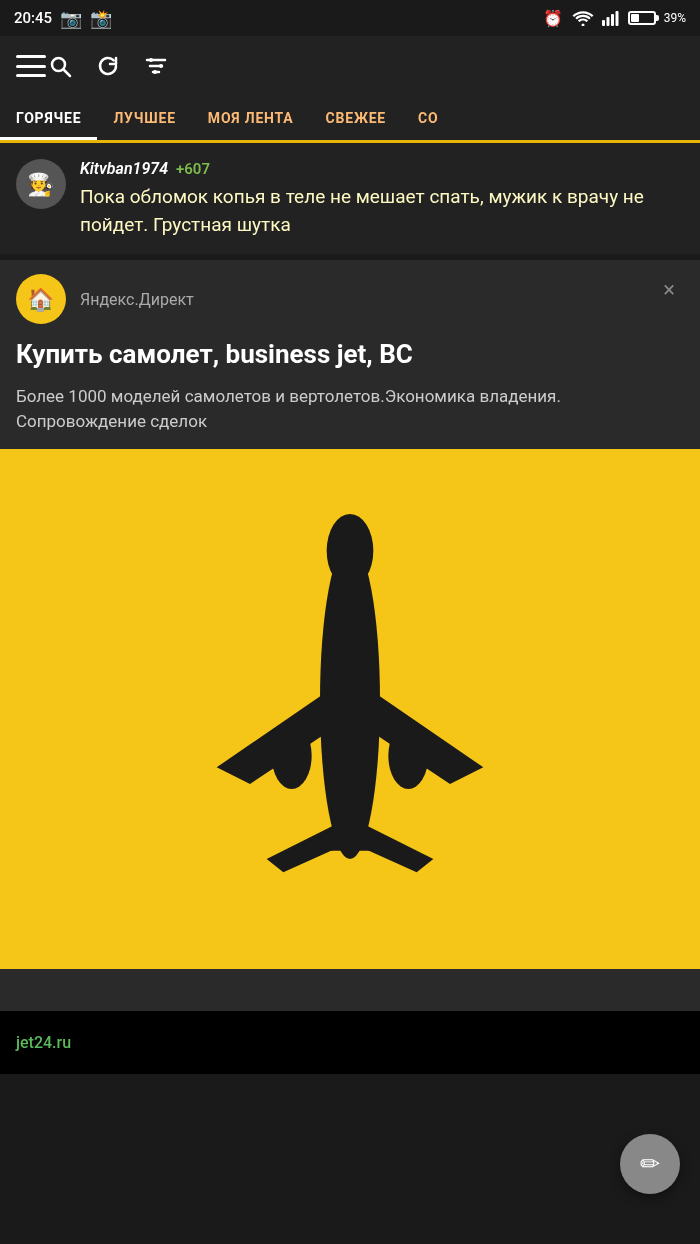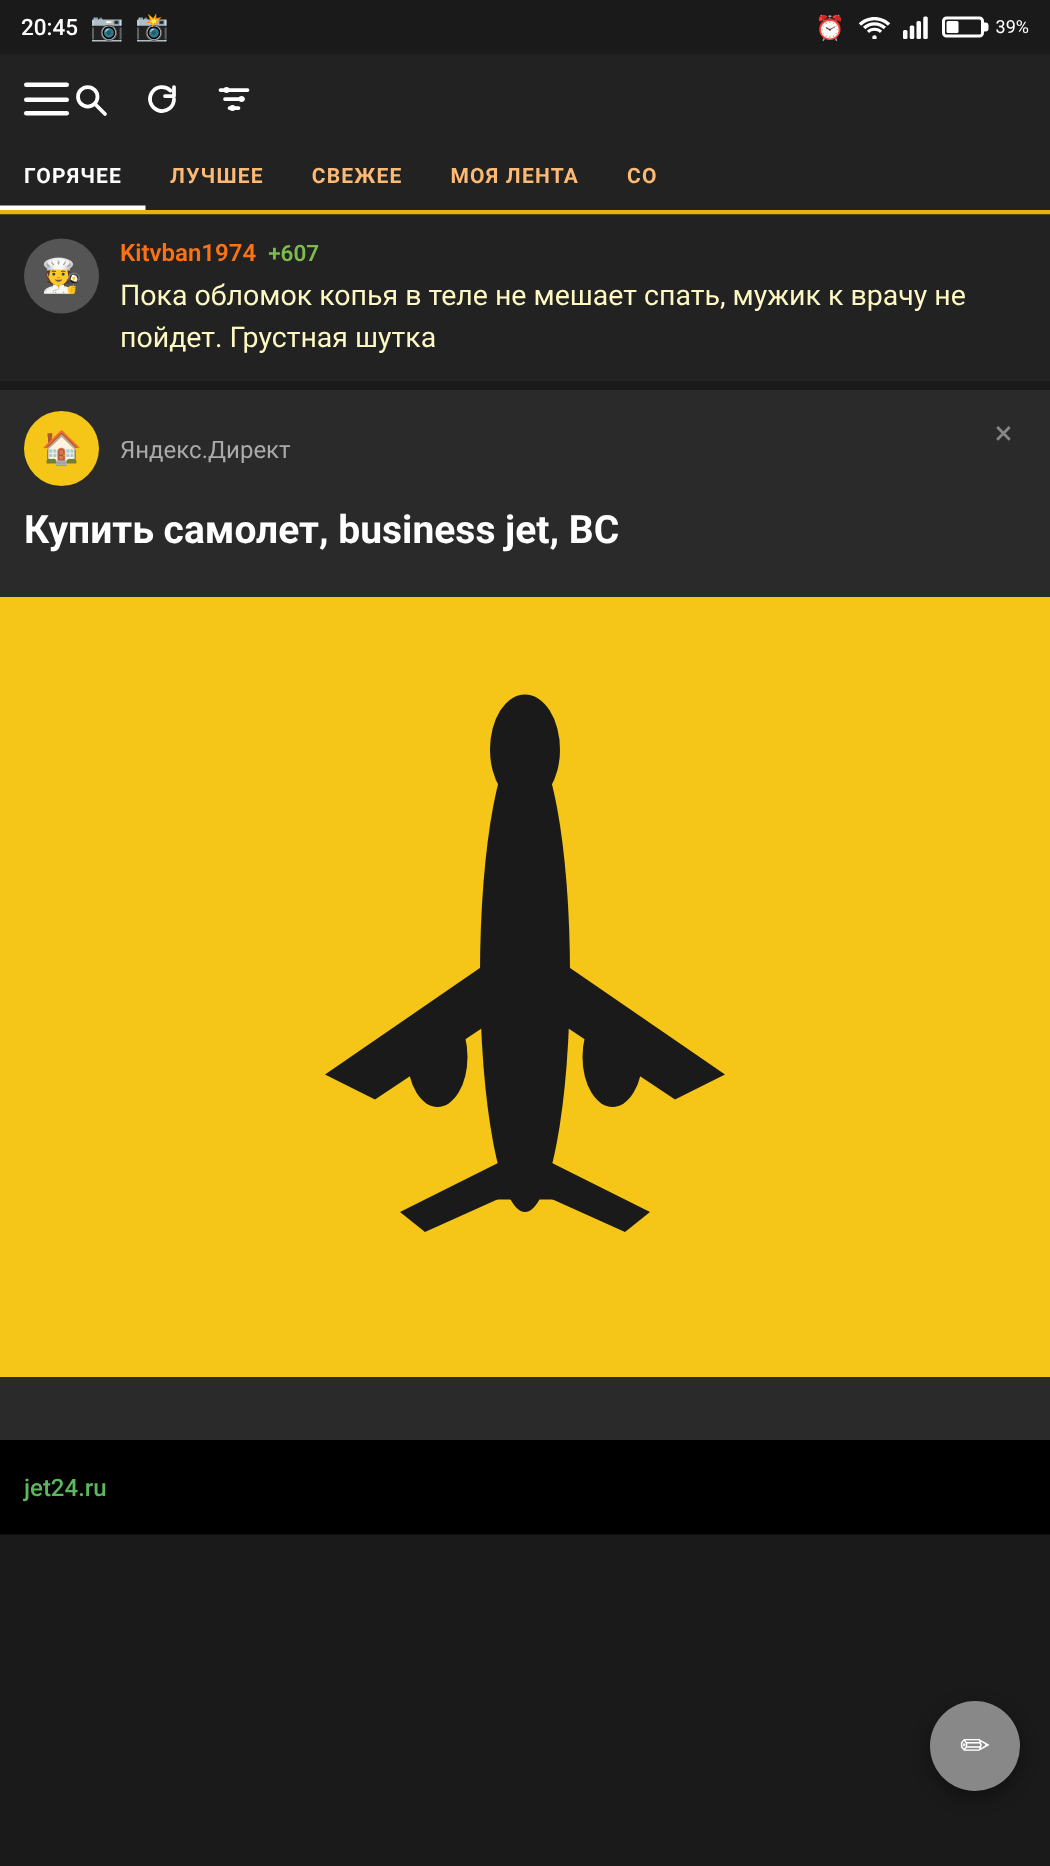--- a/index.html
+++ b/index.html
@@ -169,21 +169,22 @@
     .post-content {}
     .post-author {
       display: flex;
       align-items: center;
       gap: 8px;
       margin-bottom: 5px;
     }
     .author-name {
       font-size: 16px;
       font-weight: 600;
-      color: #f97316;
+      color: #ffffff;
+      font-style: italic;
     }
     .author-score {
       font-size: 15px;
       font-weight: 600;
       color: #7dbb4e;
     }
     .post-text {
       font-size: 19px;
       color: #fef9c3;
       line-height: 1.45;
@@ -362,22 +363,22 @@
         <circle cx="17" cy="12" r="2" fill="white" stroke="none"></circle>
         <circle cx="11" cy="18" r="2" fill="white" stroke="none"></circle>
       </svg>
     </div>
   </div>
 </div>
 
 <div class="tabs-bar">
   <div class="tab-item active">ГОРЯЧЕЕ</div>
   <div class="tab-item">ЛУЧШЕЕ</div>
+  <div class="tab-item">МОЯ ЛЕНТА</div>
   <div class="tab-item">СВЕЖЕЕ</div>
-  <div class="tab-item">МОЯ ЛЕНТА</div>
   <div class="tab-item">СО</div>
 </div>
 
 <div class="post-card">
   <div class="avatar">
     <span>🧑‍🍳</span>
   </div>
   <div class="post-content">
     <div class="post-author">
       <span class="author-name">Kitvban1974</span>
@@ -389,20 +390,21 @@
 
 <div class="ad-card">
   <div class="ad-header">
     <div class="ad-avatar">
       <span>🏠</span>
     </div>
     <div class="ad-source">Яндекс.Директ</div>
     <div class="ad-close">×</div>
   </div>
   <div class="ad-title">Купить самолет, business jet, ВС</div>
+  <div class="ad-description">Более 1000 моделей самолетов и вертолетов.Экономика владения. Сопровождение сделок</div>
 
   <div class="ad-image">
     <svg class="airplane-svg" viewBox="0 0 200 240" xmlns="http://www.w3.org/2000/svg">
 
       <g fill="#1a1a1a">
 
         <ellipse cx="100" cy="115" rx="18" ry="95"></ellipse>
 
         <ellipse cx="100" cy="25" rx="14" ry="22"></ellipse>
 

